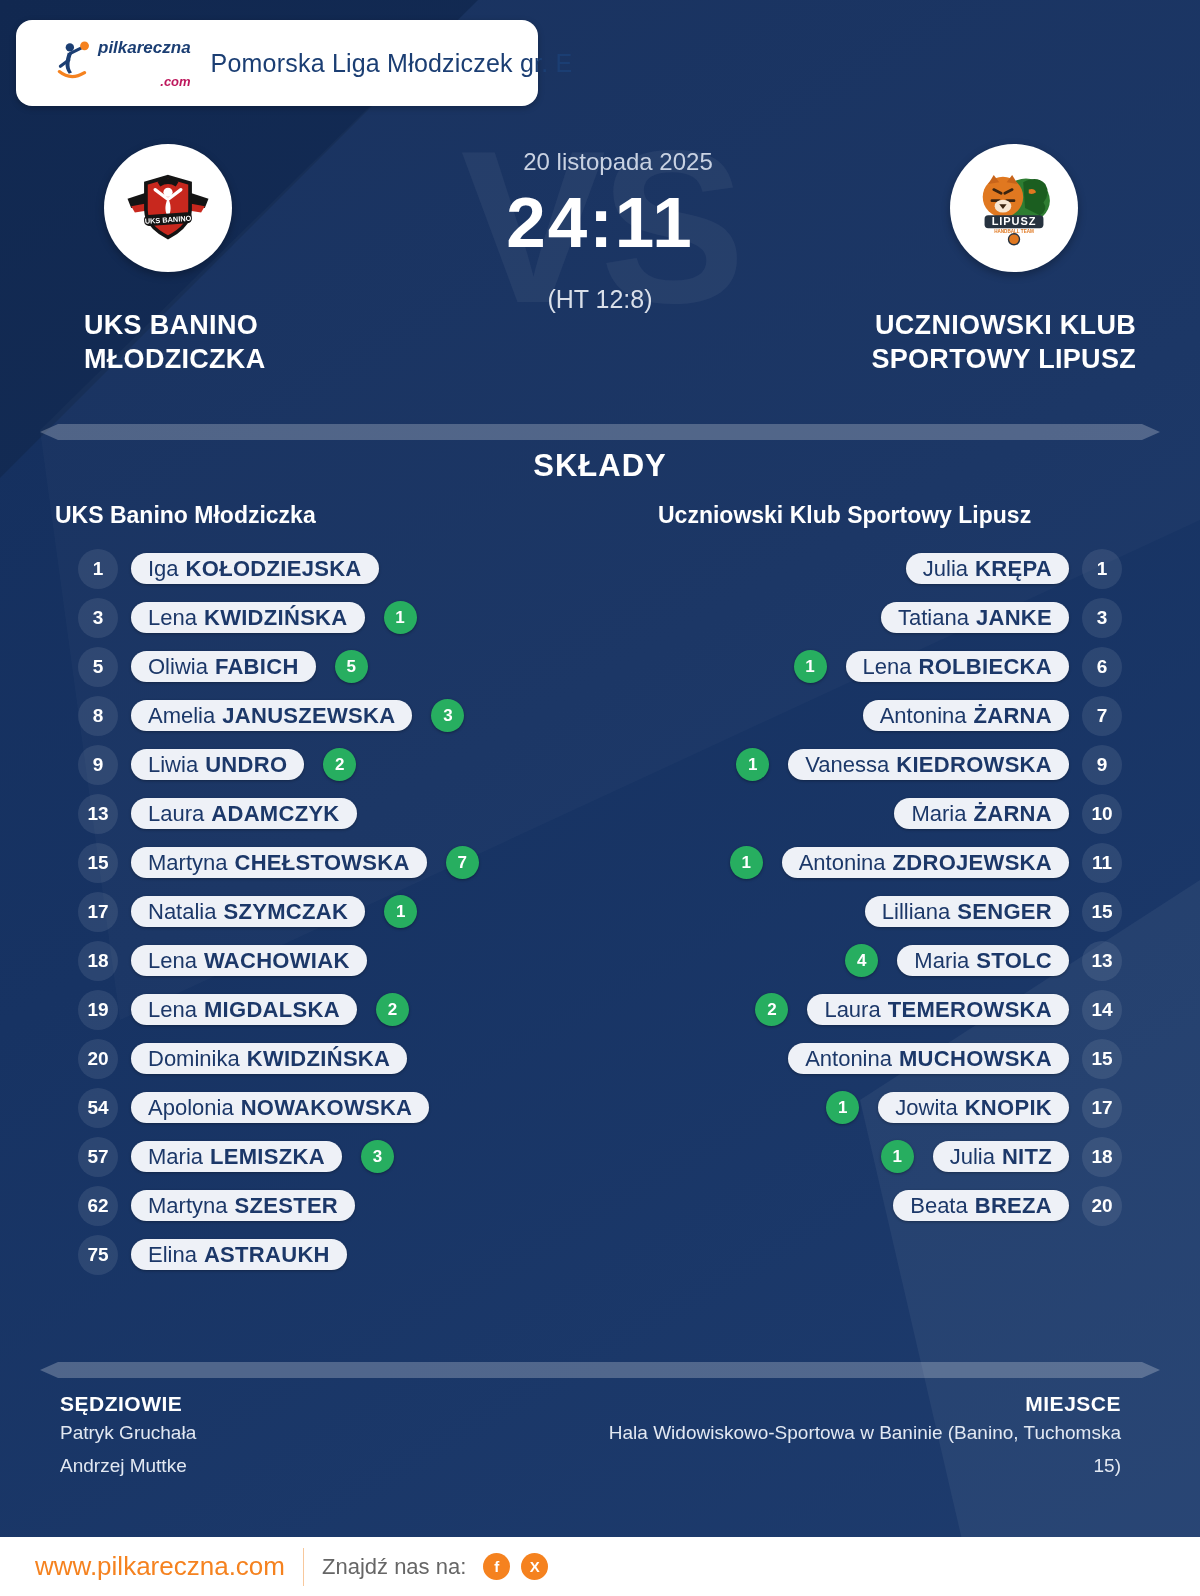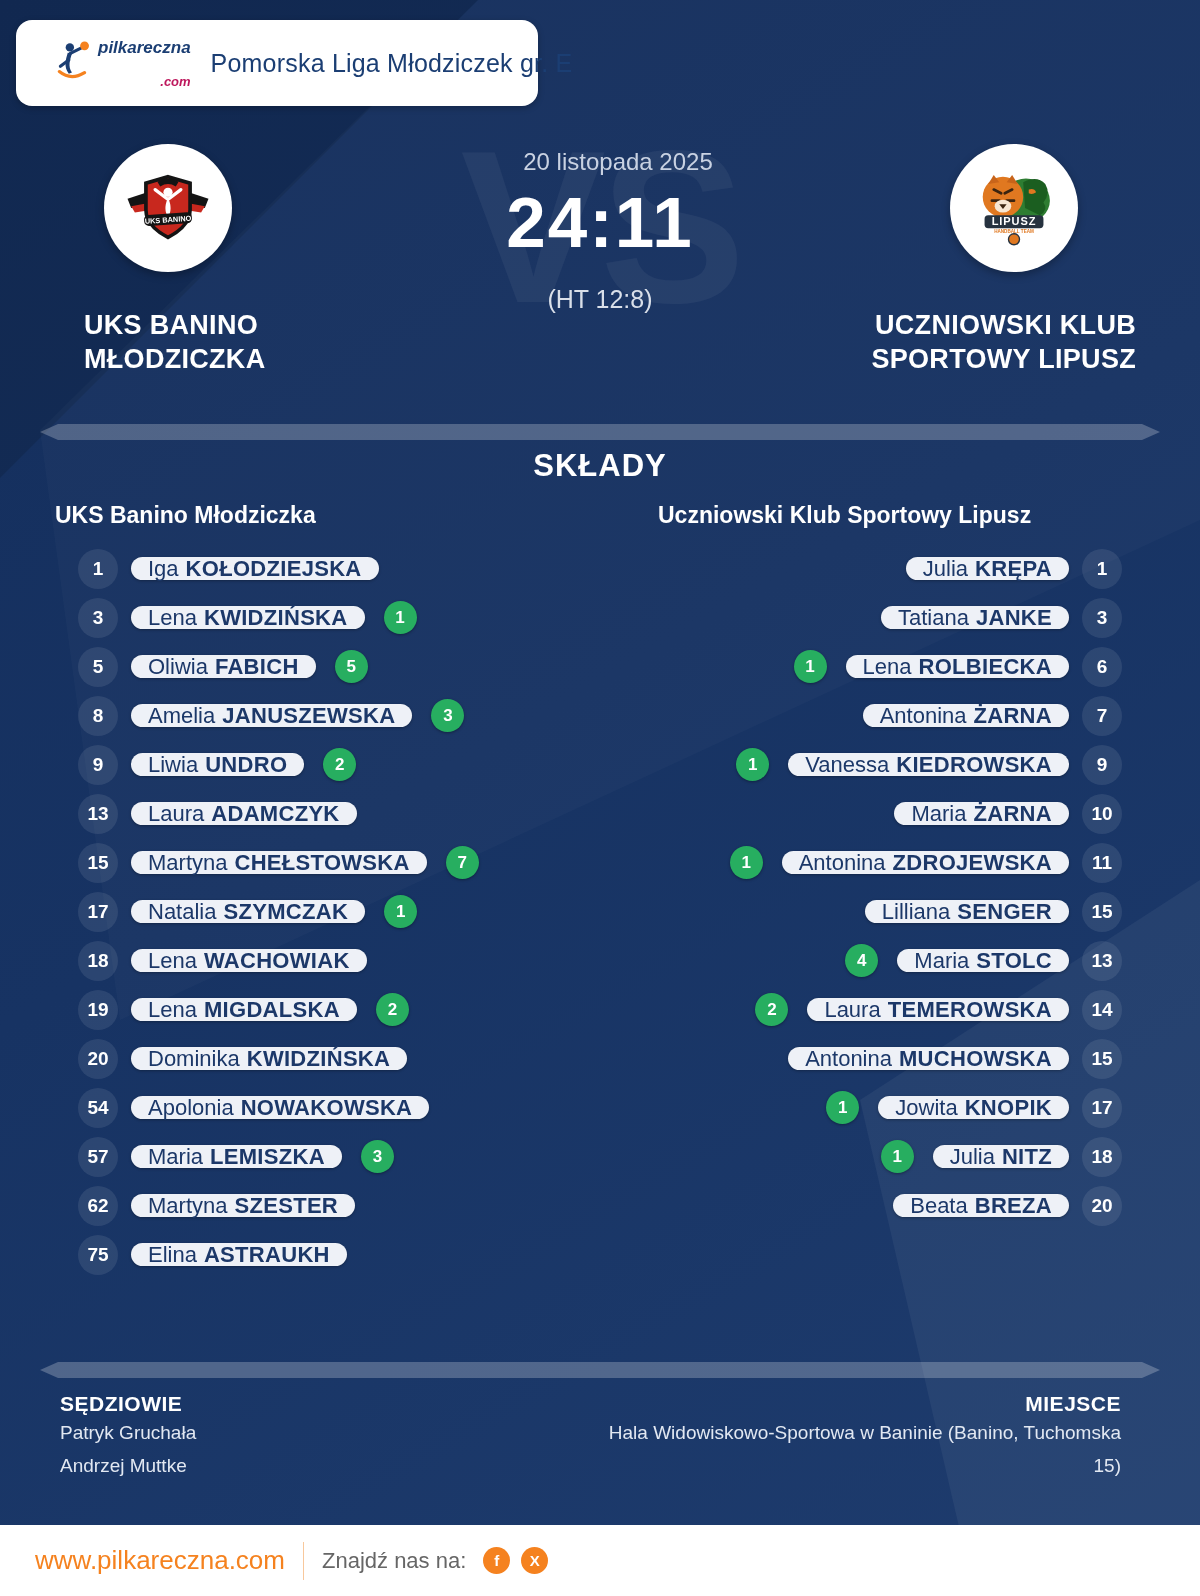--- a/index.html
+++ b/index.html
@@ -60,39 +60,39 @@
 
   
   .roster-list { position:absolute; top:544px; }
   .roster-list.home { left:78px; }
   .roster-list.away { right:78px; }
   .player-row { height:49px; display:flex; align-items:center; gap:13px; }
   .roster-list.away .player-row { flex-direction:row-reverse; }
   .player-num { flex:0 0 40px; width:40px; height:40px; border-radius:50%;
     background:rgba(255,255,255,0.09); color:#ffffff; font-weight:700; font-size:19px;
     display:flex; align-items:center; justify-content:center; }
-  .player-pill { background:#eef1f7; border-radius:18px; height:23px; display:flex;
+  .player-pill { background:#eef1f7; border-radius:18px; height:31px; display:flex;
     align-items:center; padding:0 17px; font-size:22px; color:#1c3869; white-space:nowrap;
     box-shadow:0 1px 3px rgba(0,0,0,0.3); }
   .player-first { font-weight:400; margin-right:7px; }
   .player-last { font-weight:700; letter-spacing:0.3px; }
   .goals-badge { flex:0 0 33px; width:33px; height:33px; border-radius:50%; background:#27ae60;
     color:#ffffff; font-weight:700; font-size:17px; display:flex; align-items:center;
     justify-content:center; box-shadow:0 1px 3px rgba(0,0,0,0.35); margin-left:6px; }
   .roster-list.away .goals-badge { margin-left:0; margin-right:6px; }
 
   
   .footer-left { position:absolute; left:60px; top:1392px; }
   .footer-right { position:absolute; right:79px; top:1392px; width:560px; text-align:right; }
   .footer-label { color:#ffffff; font-size:21px; font-weight:700; letter-spacing:0.5px; }
   .footer-line { color:#e2e8f2; font-size:19px; line-height:33px; }
   .footer-left .footer-line:first-of-type, .footer-right .footer-line:first-of-type { margin-top:10px; }
 
   
-  .bottombar { position:absolute; left:0; bottom:0; width:100%; height:71px; background:#ffffff;
+  .bottombar { position:absolute; left:0; bottom:0; width:100%; height:59px; background:#ffffff;
     display:flex; align-items:center; padding-left:35px; }
   .site-url { color:#f5821f; font-size:26px; text-decoration:none; }
   .bar-sep { width:1px; height:38px; background:#f8c89c; margin:0 18px; }
   .find-us { color:#666666; font-size:22px; }
   .social { display:flex; gap:11px; margin-left:17px; }
   .social-circle { width:27px; height:27px; border-radius:50%; background:#f5821f; color:#ffffff;
     display:flex; align-items:center; justify-content:center; font-weight:700; font-size:15px;
     cursor:pointer; }
 </style>
 </head>

